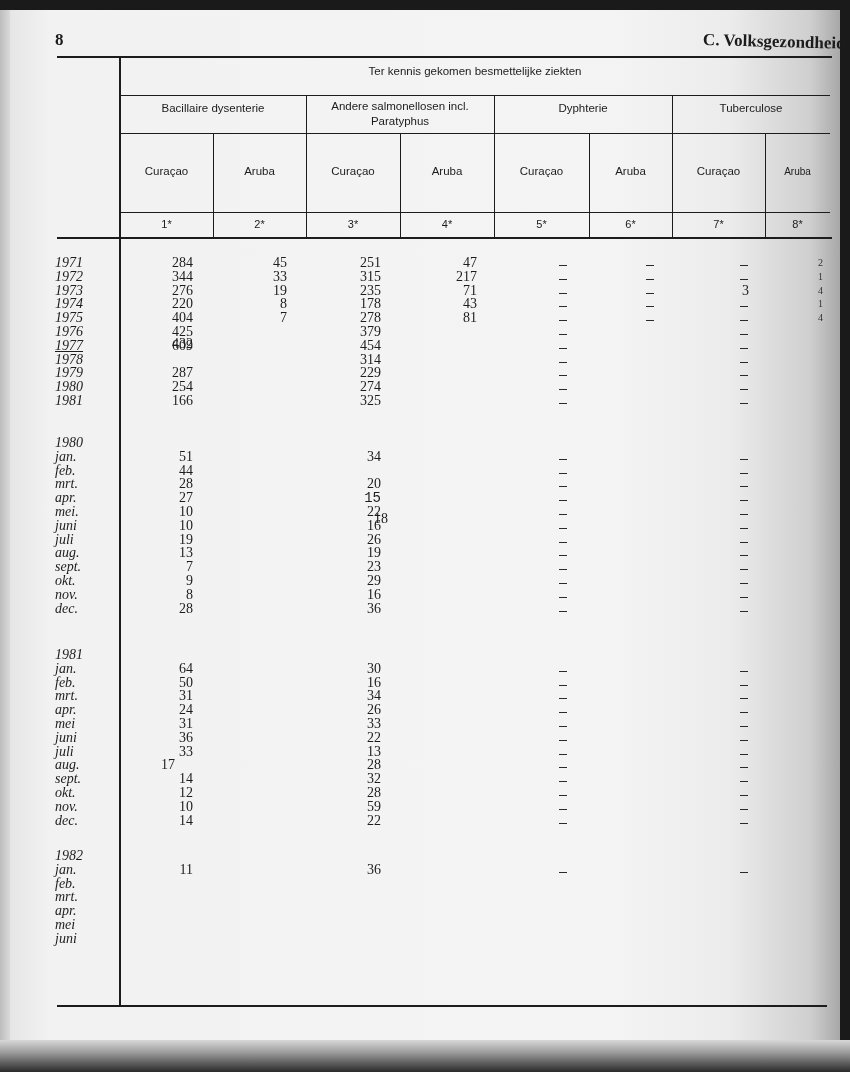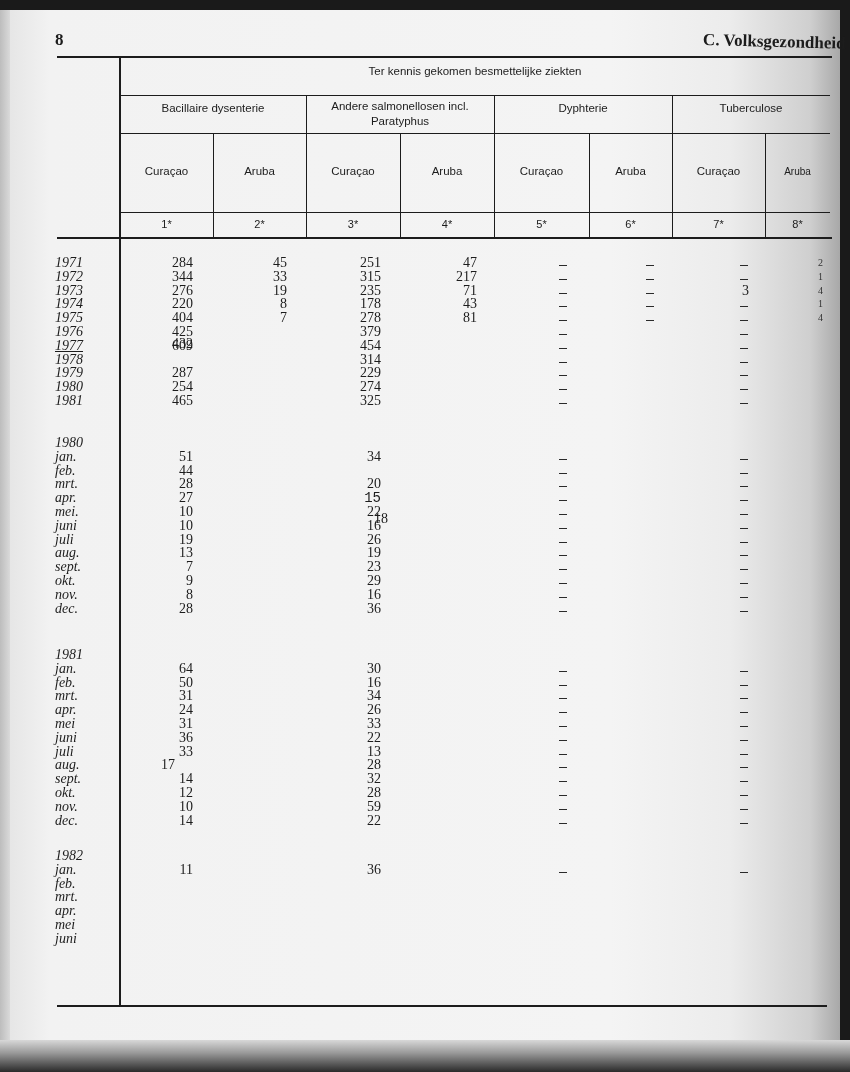--- a/index.html
+++ b/index.html
@@ -147,21 +147,21 @@
     <div class="cell" style="left: 143px; top: 366px; width: 50px;">287</div>
     <div class="cell" style="left: 331px; top: 366px; width: 50px;">229</div>
     <div class="dash" style="left: 559px; top: 375px;"></div>
     <div class="dash" style="left: 740px; top: 375px;"></div>
     <div class="label" style="top: 380px;">1980</div>
     <div class="cell" style="left: 143px; top: 380px; width: 50px;">254</div>
     <div class="cell" style="left: 331px; top: 380px; width: 50px;">274</div>
     <div class="dash" style="left: 559px; top: 389px;"></div>
     <div class="dash" style="left: 740px; top: 389px;"></div>
     <div class="label" style="top: 394px;">1981</div>
-    <div class="cell" style="left: 143px; top: 394px; width: 50px;">465</div>
+    <div class="cell" style="left: 143px; top: 394px; width: 50px;">166</div>
     <div class="cell" style="left: 331px; top: 394px; width: 50px;">325</div>
     <div class="dash" style="left: 559px; top: 403px;"></div>
     <div class="dash" style="left: 740px; top: 403px;"></div>
     <div class="label" style="top: 436px;">1980</div>
     <div class="label" style="top: 450px;">jan.</div>
     <div class="cell" style="left: 143px; top: 450px; width: 50px;">51</div>
     <div class="cell" style="left: 331px; top: 450px; width: 50px;">34</div>
     <div class="dash" style="left: 559px; top: 459px;"></div>
     <div class="dash" style="left: 740px; top: 459px;"></div>
     <div class="label" style="top: 464px;">feb.</div>

